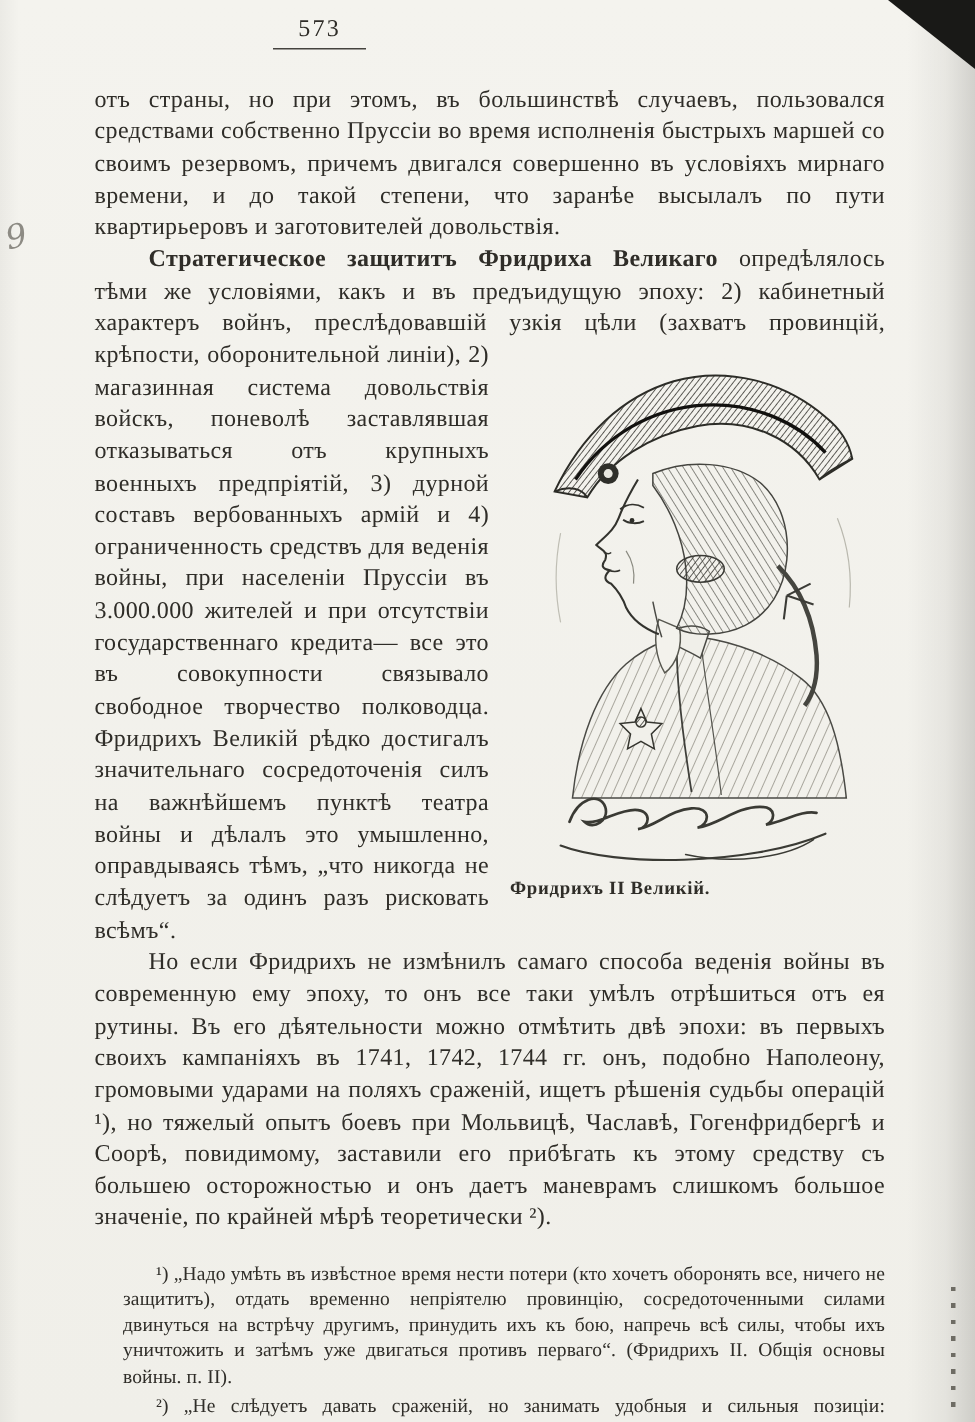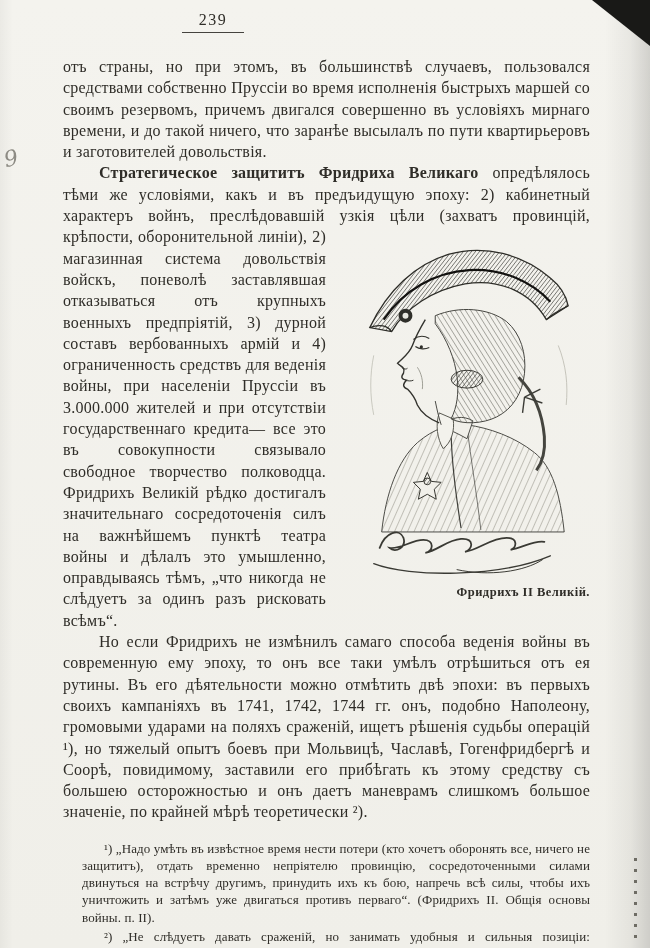--- a/index.html
+++ b/index.html
@@ -49,21 +49,21 @@
     float:right;
     display:block;
     width:250px;
     margin:2px 0 14px 14px;
     text-indent:0;
   }
   .portrait{display:block;}
   .caption{
     display:block;
     margin-top:6px;
-    text-align:right;
+    text-align:left;
     font-size:12.5px;
     font-weight:bold;
     letter-spacing:0.5px;
     line-height:16px;
   }
   .footnotes{
     clear:both;
     margin-top:17px;
     margin-left:15px;
     font-size:13px;
@@ -82,27 +82,27 @@
     background:repeating-linear-gradient(#0000 0 8px, #6e6c64 8px 11px);
   }
 </style>
 </head>
 <body>
 
 <div class="page">
 
   <div class="corner-fold"></div>
 
-  <div class="page-number">239</div>
+  <div class="page-number">573</div>
 
   <div class="margin-mark">9</div>
 
   <div class="text-block">
 
-    <p class="para">отъ страны, но при этомъ, въ большинствѣ случаевъ, пользовался средствами собственно Пруссіи во время исполненія быстрыхъ маршей со своимъ резервомъ, причемъ двигался совершенно въ условіяхъ мирнаго времени, и до такой ничего, что заранѣе высылалъ по пути квартирьеровъ и заготовителей довольствія.</p>
+    <p class="para">отъ страны, но при этомъ, въ большинствѣ случаевъ, пользовался средствами собственно Пруссіи во время исполненія быстрыхъ маршей со своимъ резервомъ, причемъ двигался совершенно въ условіяхъ мирнаго времени, и до такой степени, что заранѣе высылалъ по пути квартирьеровъ и заготовителей довольствія.</p>
 
     <p class="para indent"><b class="lead">Стратегическое защититъ Фридриха Великаго</b><span> опредѣлялось тѣми же условіями, какъ и въ предъидущую эпоху: 2) кабинетный характеръ войнъ, преслѣдовавшій узкія цѣли (захватъ провинцій, крѣпости,</span><span class="figure">
           <svg class="portrait" viewBox="0 0 252 352" width="250" height="350" xmlns="http://www.w3.org/2000/svg">
         <defs>
           <pattern id="hD" width="3.2" height="3.2" patternUnits="userSpaceOnUse" patternTransform="rotate(38)">
             <line x1="0" y1="0" x2="0" y2="3.2" stroke="#3d3c38" stroke-width="1.1"></line>
           </pattern>
           <pattern id="hM" width="4.5" height="4.5" patternUnits="userSpaceOnUse" patternTransform="rotate(-32)">
             <line x1="0" y1="0" x2="0" y2="4.5" stroke="#56554e" stroke-width="0.9"></line>
           </pattern>

